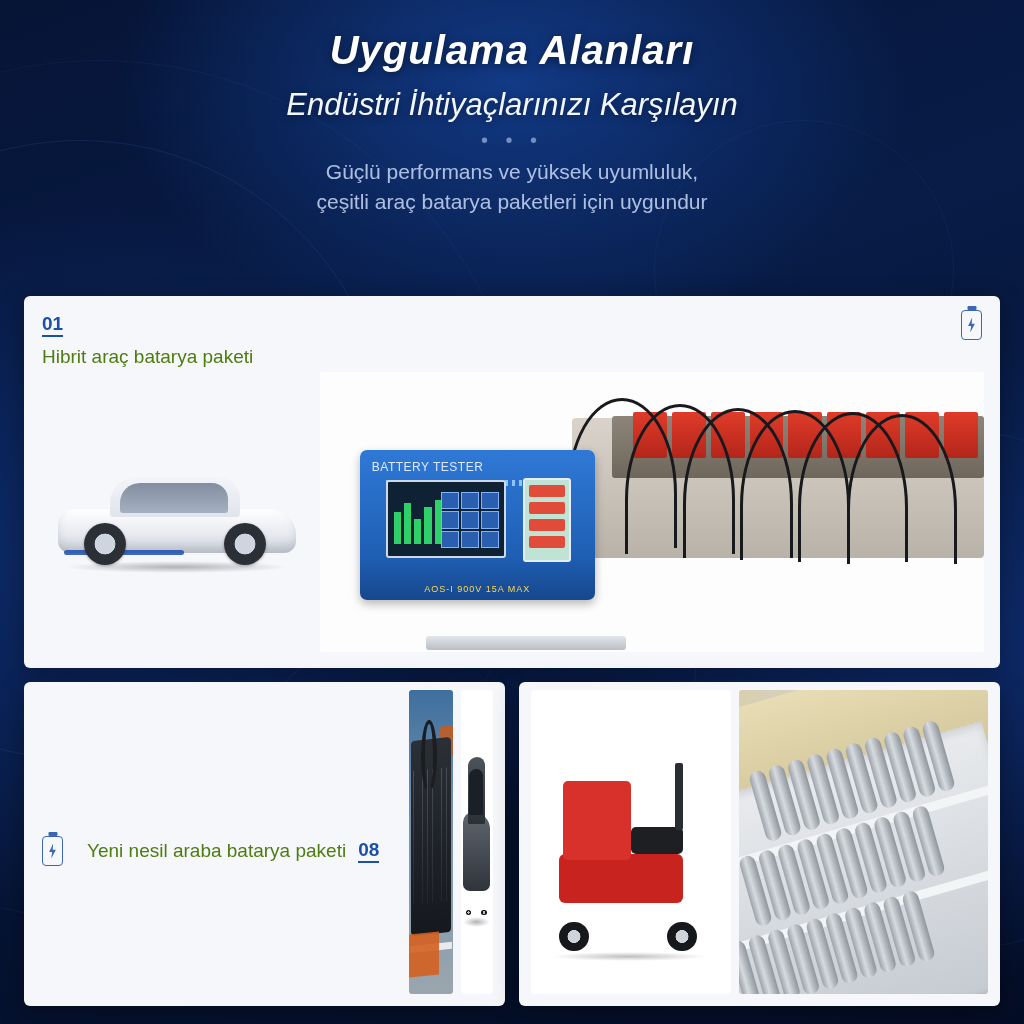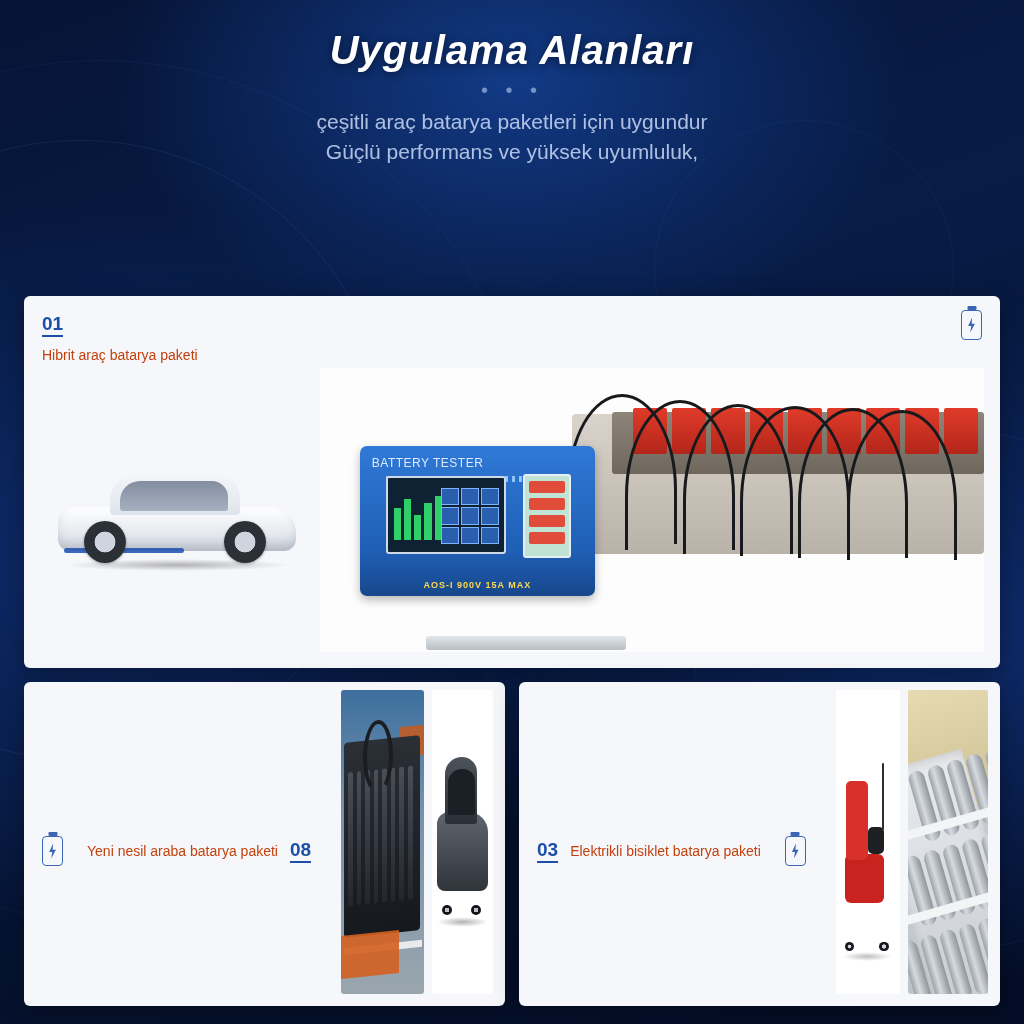--- a/index.html
+++ b/index.html
@@ -93,22 +93,22 @@
   }
   .num {
     font-size: 19px;
     font-weight: 700;
     color: #1b4fa8;
     border-bottom: 2px solid #1b4fa8;
     padding-bottom: 1px;
     line-height: 20px;
   }
   .headline {
-    font-size: 14px;
-    color: #c2410c;
+    font-size: 19px;
+    color: #4d7c0f;
     font-weight: 400;
     white-space: nowrap;
   }
   .spacer { flex: 1; }
   .batt {
     width: 21px; height: 30px;
     border: 1.6px solid #3a66b5;
     border-radius: 4px;
     position: relative;
     flex: none;
@@ -224,21 +224,21 @@
   .tester .bars i { flex:1; background:#2fd06a; display:block; }
   .tester .cellgrid { position:absolute; right:5px; top:10px; width:58px; height:56px; display:grid; grid-template-columns:1fr 1fr 1fr; gap:2px; }
   .tester .cellgrid span { background:#2a5fb0; border:1px solid #7fb2ff; }
   .tester .sidepanel {
     position: absolute; right: 24px; top: 28px; width: 48px; height: 84px;
     background: #bfe3d4; border: 2px solid #e7edf5; border-radius: 3px;
   }
   .tester .sidepanel b { display:block; height:12px; margin:5px 4px; background:#e14b3a; border-radius:2px; }
   .tester .label {
     position:absolute; left:0; right:0; bottom:6px; text-align:center;
-    color:#ffd84d; font-size:9px; letter-spacing:1px; font-weight:700;
+    color:#ffd84d; font-size:9px; letter-spacing:1px; font-weight:400;
   }
   .tester .brand { position:absolute; left:12px; top:10px; color:#dce9ff; font-size:12px; letter-spacing:.5px; }
   .tester .dots { position:absolute; left:26px; top:20px; width:160px; height:6px; background:repeating-linear-gradient(90deg,#8ec5ff 0 3px, transparent 3px 7px); }
   .stand {
     position:absolute; left: 16%; bottom: 2px; width: 200px; height: 14px;
     background: linear-gradient(180deg,#e3e6ea,#b9bec6); border-radius: 3px;
   }
 
   
   .c2-body { flex:1; display:flex; padding: 8px 12px 12px 12px; gap: 8px; }
@@ -312,24 +312,25 @@
 </head>
 <body>
 
 <div class="swirl s1"></div>
 <div class="swirl s2"></div>
 <div class="swirl s3"></div>
 <div class="swirl s4"></div>
 
 <div class="header">
   <div class="title">Uygulama Alanları</div>
+  <div class="subtitle">Endüstri İhtiyaçlarınızı Karşılayın</div>
   <div class="dots">• • •</div>
   <div class="desc">
+    <div>Güçlü performans ve yüksek uyumluluk,</div>
     <div>çeşitli araç batarya paketleri için uygundur</div>
-    <div>Güçlü performans ve yüksek uyumluluk,</div>
   </div>
 </div>
 
 <div class="cards">
 
   <div class="card card-top">
     <div class="card-head">
       <span class="num">01</span>
       <span class="spacer"></span>
       <span class="batt">
@@ -447,28 +448,20 @@
           <div class="sbody"></div>
           <div class="scabin"></div>
           <div class="sglass"></div>
           <div class="sw sw1"></div>
           <div class="sw sw2"></div>
         </div>
       </div>
     </div>
 
     <div class="card card-half">
-      <div class="card-head">
-        <span class="num">03</span>
-        <span class="headline">Elektrikli bisiklet batarya paketi</span>
-        <span class="spacer"></span>
-        <span class="batt">
-            <span class="bolt"></span>
-          </span>
-      </div>
       <div class="c3-body">
         <div class="scooter">
           <div class="shd"></div>
           <div class="deck"></div>
           <div class="box"></div>
           <div class="seat"></div>
           <div class="bar"></div>
           <div class="wh wh1"></div>
           <div class="wh wh2"></div>
         </div>

